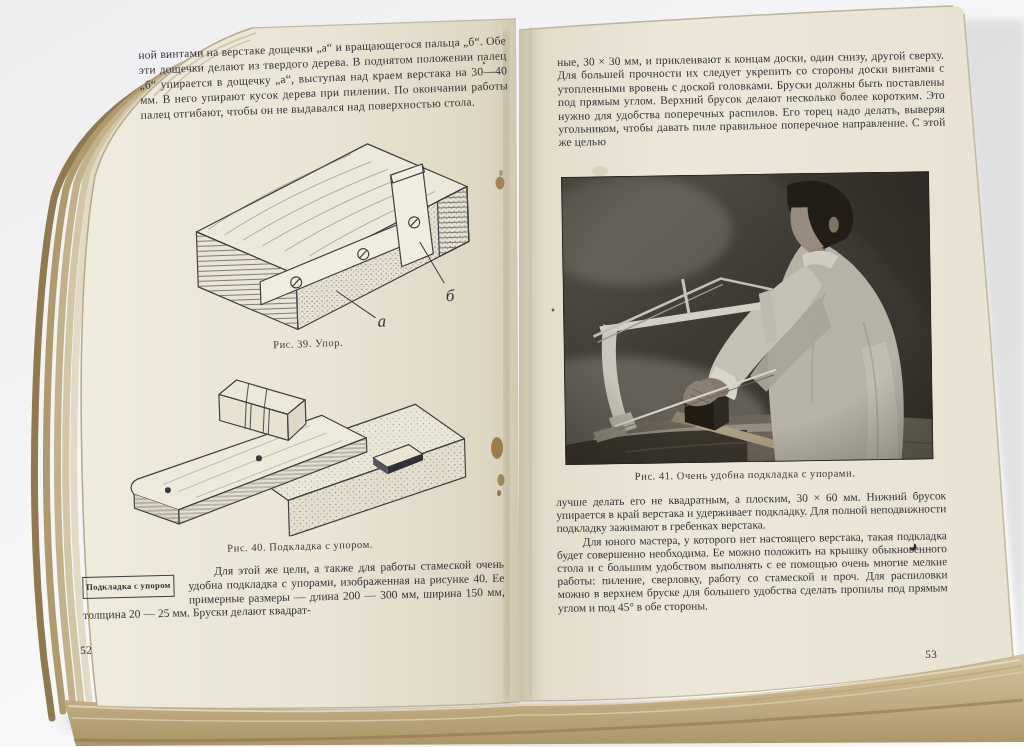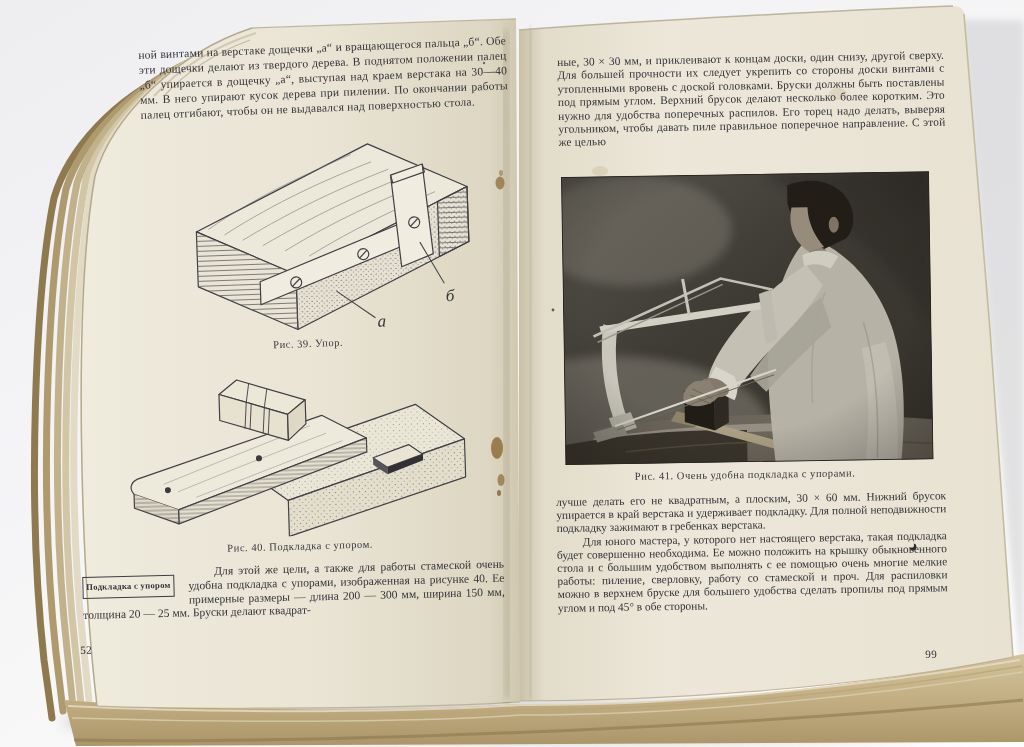--- a/index.html
+++ b/index.html
@@ -298,15 +298,15 @@
       <rect width="368" height="288" fill="url(#phvig)"></rect>
       <rect x="0.5" y="0.5" width="367" height="287" fill="none" stroke="#2a2723" stroke-width="1"></rect>
     </svg>
   </div>
   <div class="caption" style="left:561px;top:472px;width:368px;transform:rotate(-0.9deg)">Рис. 41. Очень удобна подкладка с упорами.</div>
 
   <div class="para-wrap" style="left:556px;top:496px;width:390px;font-size:11.4px;line-height:13.2px;transform:rotate(-1deg)">
     <p>лучше делать его не квадратным, а плоским, 30 × 60 мм. Нижний брусок упирается в край верстака и удерживает подкладку. Для полной неподвижности подкладку зажимают в гребенках верстака.</p>
     <p class="indent">Для юного мастера, у которого нет настоящего верстака, такая подкладка будет совершенно необходима. Ее можно положить на крышку обыкновенного стола и с большим удобством выполнять с ее помощью очень многие мелкие работы: пиление, сверловку, работу со стамеской и проч. Для распиловки можно в верхнем бруске для большего удобства сделать пропилы под прямым углом и под 45° в обе стороны.</p>
   </div>
-  <div class="pageno" style="left:925px;top:648px;transform:rotate(-1deg)">99</div>
+  <div class="pageno" style="left:925px;top:648px;transform:rotate(-1deg)">53</div>
 
 </div>
 
 </body></html>

